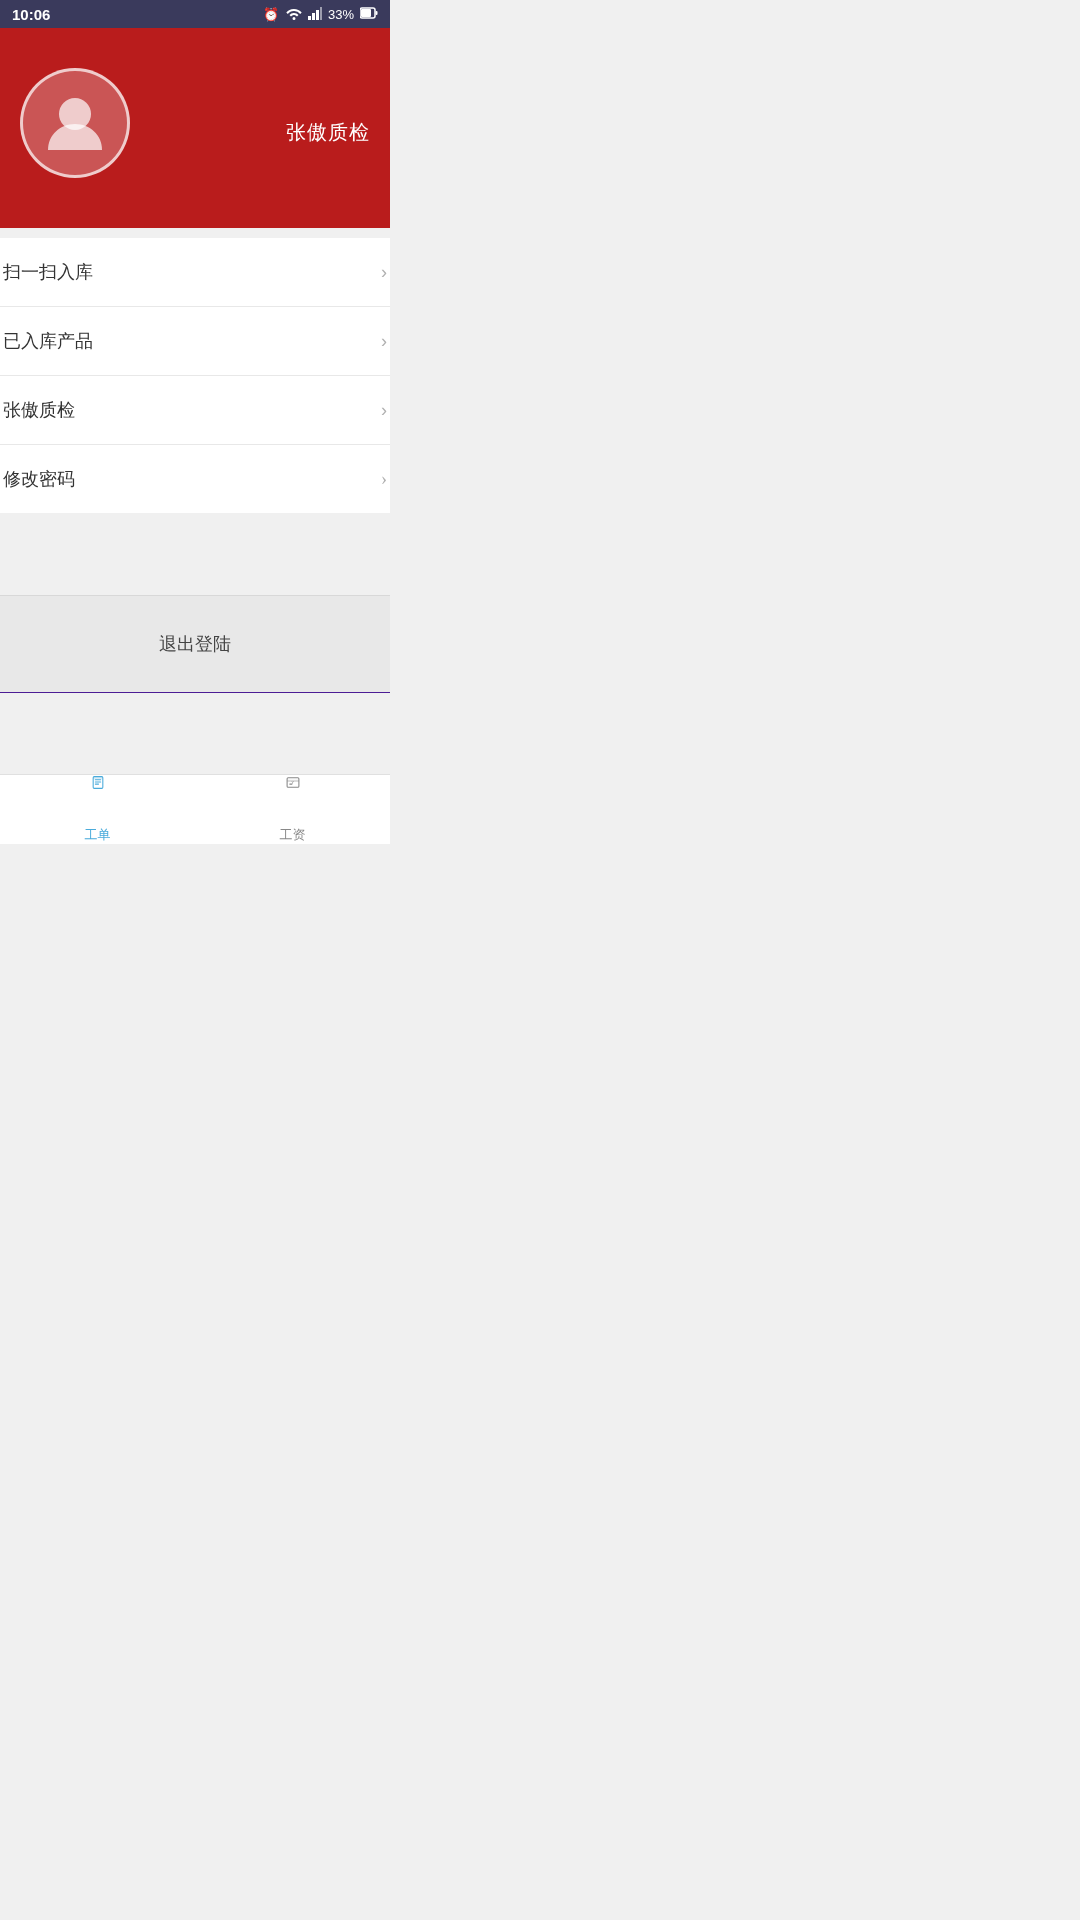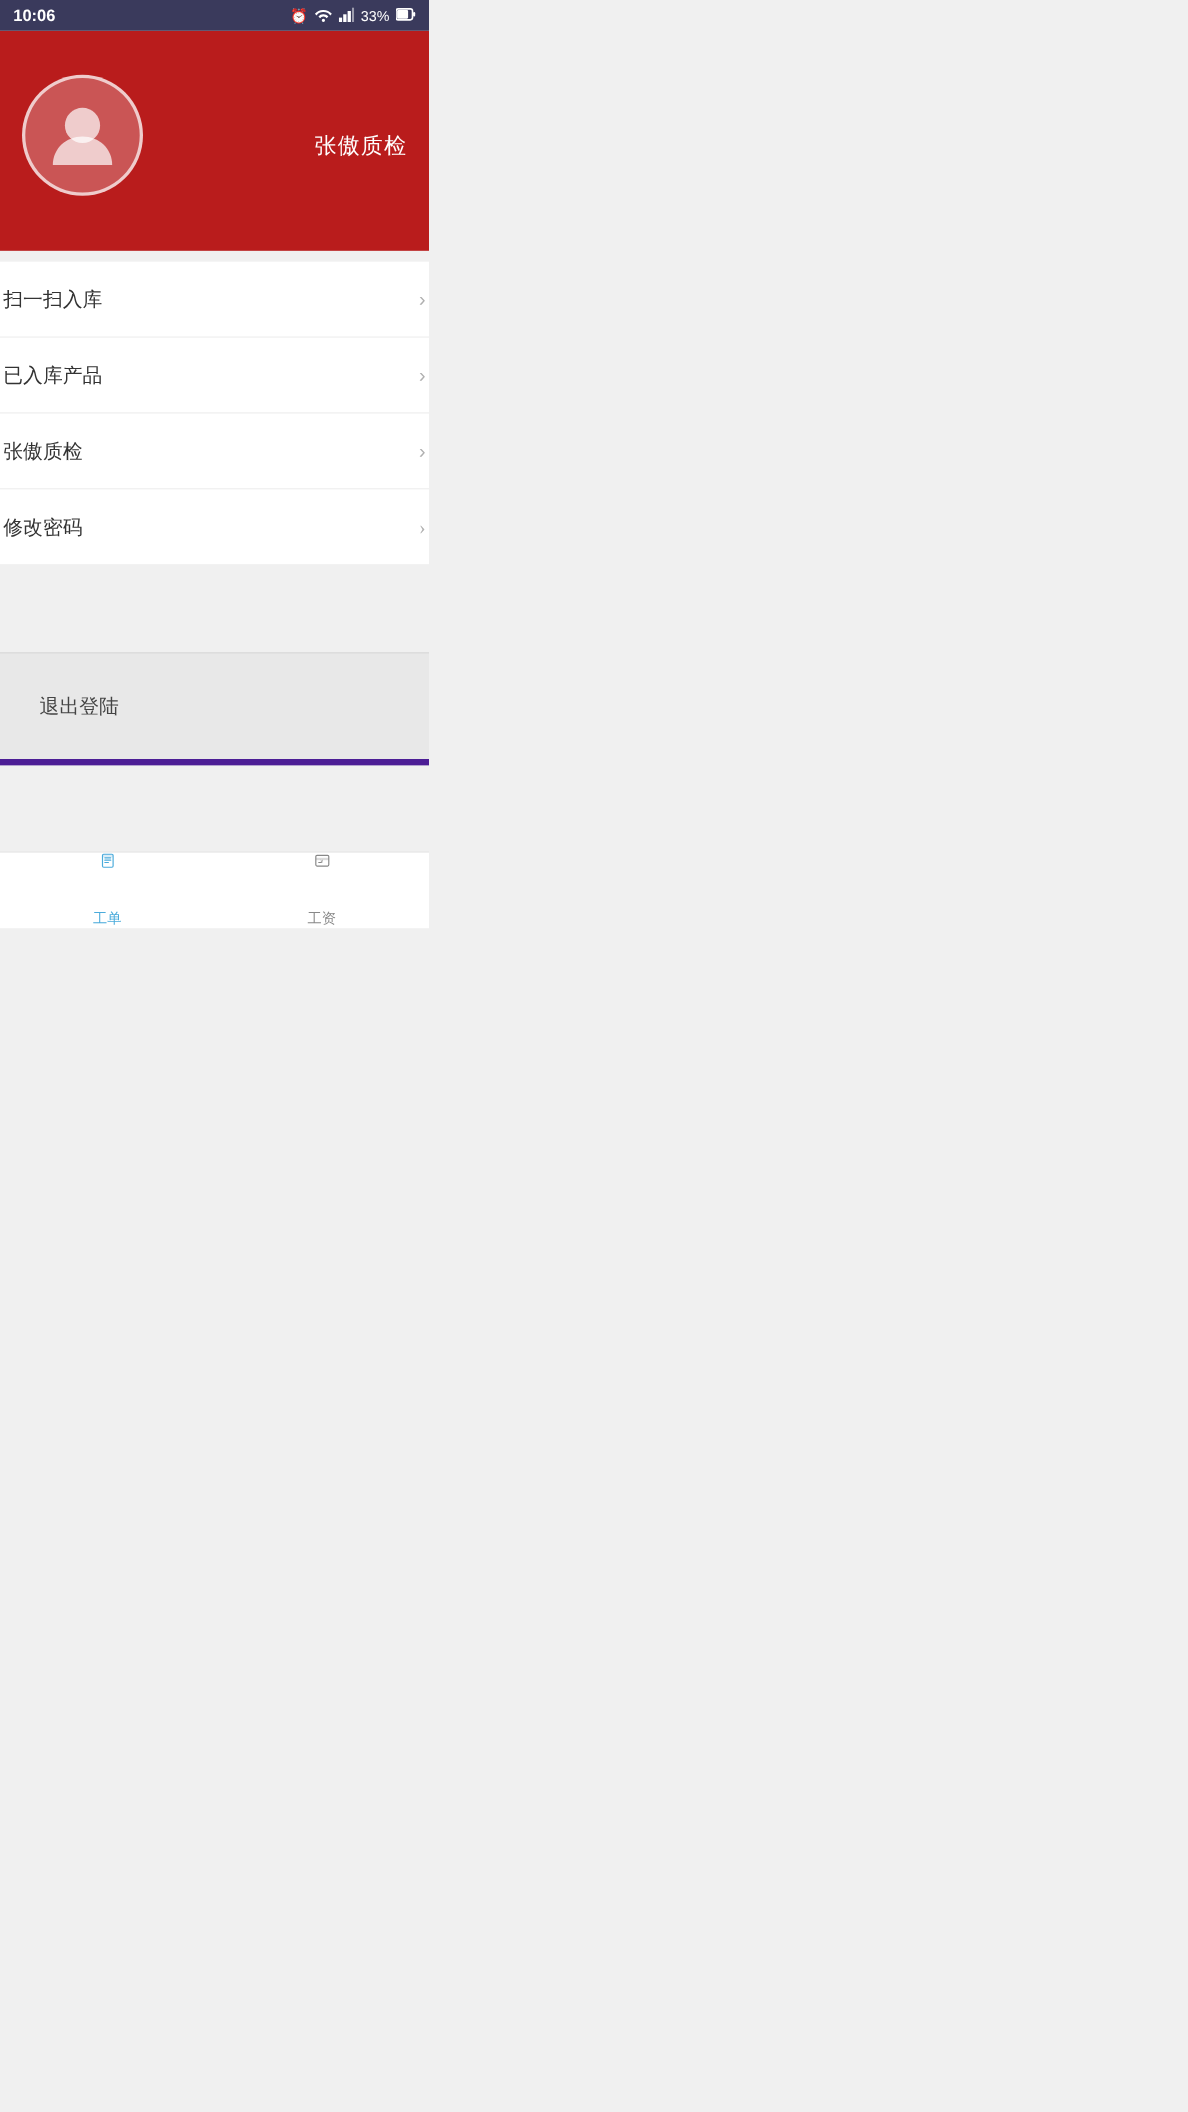--- a/index.html
+++ b/index.html
@@ -98,24 +98,24 @@
     .spacer {
       background: #f0f0f0;
       flex: 1;
       min-height: 80px;
     }
 
     
     .logout-section {
       background: #e8e8e8;
       padding: 36px;
-      text-align: left;
+      text-align: center;
       cursor: pointer;
       border-top: 1px solid #d8d8d8;
-      border-bottom: 6px solid #4c1d95;
+      border-bottom: 1px solid #4c1d95;
     }
     .logout-label {
       font-size: 18px;
       color: #444;
     }
 
     
     .bottom-nav {
       position: absolute;
       bottom: 0;

